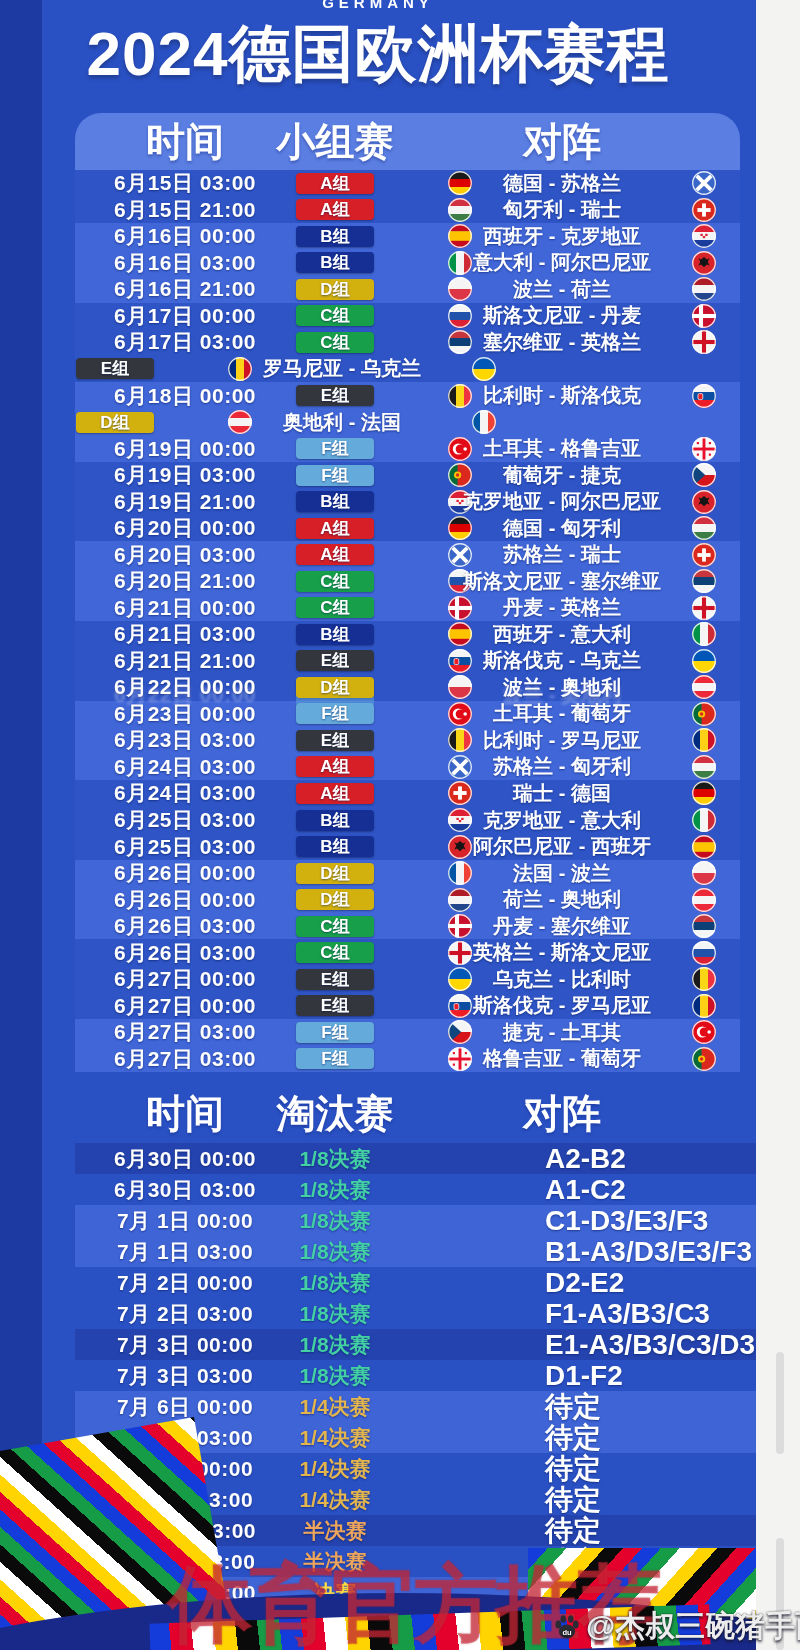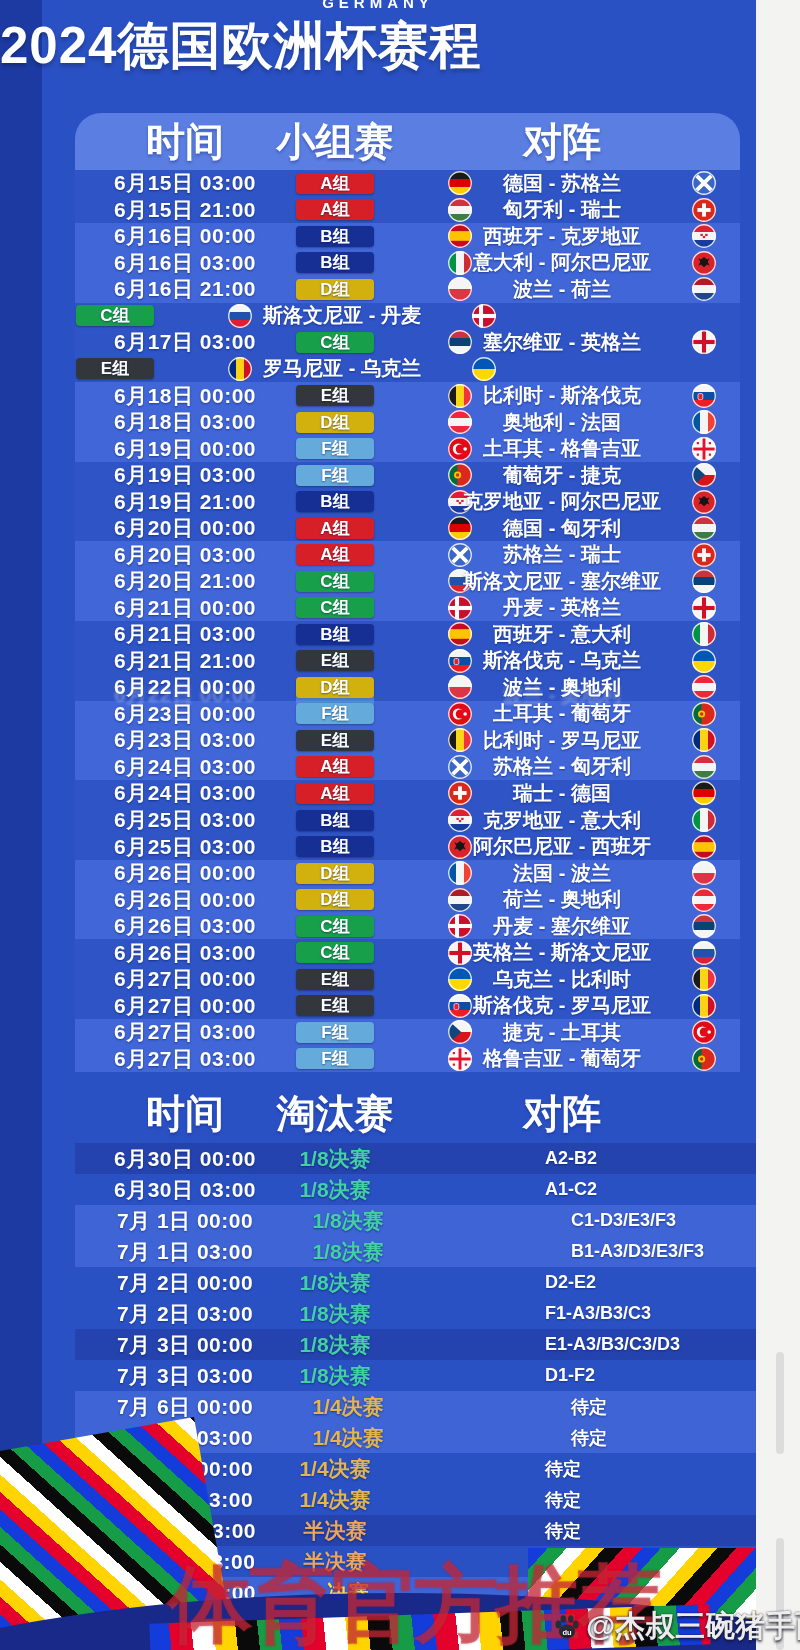--- a/index.html
+++ b/index.html
@@ -9,22 +9,22 @@
   
   .edge-left{position:absolute;left:0;top:0;width:42px;height:1478px;background:#1c3aa2;z-index:1;}
   .margin-right{position:absolute;right:0;top:0;width:44px;height:1650px;background:#f3f3f1;z-index:40;}
   .scroll-thumb{position:absolute;right:16px;width:8px;border-radius:4px;background:#dcdcdc;z-index:41;}
   .thumb-a{top:1352px;height:102px;}
   .thumb-b{top:1538px;height:112px;}
 
   
   .germany{position:absolute;top:-6px;left:0;width:756px;text-align:center;color:#fff;
            font-size:15px;font-weight:700;letter-spacing:5px;z-index:3;}
-  .title{position:absolute;top:12px;left:0;width:756px;color:#fff;
-         font-size:51px;font-weight:900;letter-spacing:1px;z-index:3;
+  .title{position:absolute;top:12px;left:0;width:756px;text-align:center;color:#fff;
+         font-size:62px;font-weight:900;letter-spacing:1px;z-index:3;
          text-shadow:0 3px 4px rgba(0,0,0,.25);}
 
   
   .group-table{position:absolute;left:75px;top:113px;width:665px;z-index:5;}
   .tbl-header{height:57px;background:#5b7ee2;border-radius:26px 26px 0 0;
               display:flex;align-items:center;color:#fff;font-weight:900;font-size:39px;
               text-shadow:0 2px 3px rgba(10,30,110,.35);}
   .th-1{width:220px;text-align:center;}
   .th-2{width:80px;display:flex;justify-content:center;white-space:nowrap;}
   .th-sp{width:102px;}
@@ -50,24 +50,24 @@
   .glitch .badge{box-shadow:0 8px 0 rgba(95,168,216,.55),0 1px 2px rgba(0,0,0,.3);}
 
   
   .ko-header{position:absolute;left:75px;top:1085px;width:665px;height:58px;z-index:5;
              display:flex;align-items:center;color:#fff;font-weight:900;font-size:39px;
              text-shadow:0 2px 3px rgba(10,30,110,.35);}
   .ko-rows{position:absolute;left:75px;top:1143px;width:681px;z-index:5;}
   .k-row{height:31px;display:flex;align-items:center;color:#fff;font-weight:700;
          text-shadow:0 1px 2px rgba(0,20,80,.5);}
   .k-row:nth-child(6n+1){background:#2443ae;}
-  .k-row:nth-child(6n+3),.k-row:nth-child(6n+4){background:#3e64d6;gap:13px;}
+  .k-row:nth-child(6n+3),.k-row:nth-child(6n+4){background:#3e64d6;}
   .k-time{width:220px;text-align:center;font-size:21px;letter-spacing:.5px;white-space:pre;}
   .k-stage{width:80px;display:flex;justify-content:center;white-space:nowrap;font-size:21px;}
-  .k-match{margin-left:170px;font-size:18px;white-space:nowrap;}
+  .k-match{margin-left:170px;font-size:28px;white-space:nowrap;}
 
   
   .fan-left{position:absolute;left:-36px;top:1437px;width:252px;height:232px;z-index:6;
     transform:rotate(-10deg);
     background:repeating-linear-gradient(52deg,#ffd400 0 13px,#ffffff 13px 26px,#0a0a0a 26px 39px,
       #169b47 39px 52px,#143cdb 52px 65px,#e4022d 65px 78px);}
   .fan-right{position:absolute;right:40px;top:1548px;width:232px;height:120px;z-index:6;
     background:repeating-linear-gradient(-48deg,#e4022d 0 14px,#0a0a0a 14px 28px,#ffd400 28px 42px,
       #ffffff 42px 56px,#169b47 56px 70px,#143cdb 70px 84px);}
   .dome{position:absolute;left:-250px;top:1593px;width:1300px;height:330px;border-radius:50%;
@@ -263,20 +263,21 @@
               <g clip-path="url(#fc9)">
                 <rect x="0" y="0" width="20" height="6.8660000000000005" fill="#ae1c28"></rect>
                 <rect x="0" y="6.666" width="20" height="6.8660000000000005" fill="#f5f5f5"></rect>
                 <rect x="0" y="13.332" width="20" height="6.8660000000000005" fill="#21468b"></rect>
               </g>
               <circle cx="10" cy="10" r="9.4" fill="none" stroke="rgba(255,255,255,.85)" stroke-width="1.1"></circle>
             </svg>
           </div>
         </div>
         <div class="g-row">
+          <div class="g-time">6月17日 00:00</div>
           <div class="g-badge-cell">
             <span class="badge" style="background: rgb(23, 160, 73);">C组</span>
           </div>
           <div class="g-flag1">
             <svg class="flag" viewBox="0 0 20 20">
               <clipPath id="fc10">
                 <circle cx="10" cy="10" r="10"></circle>
               </clipPath>
               <g clip-path="url(#fc10)">
                 <rect x="0" y="0" width="20" height="6.8660000000000005" fill="#f5f5f5"></rect>
@@ -393,21 +394,20 @@
                 <rect x="0" y="0" width="20" height="6.8660000000000005" fill="#f5f5f5"></rect>
                 <rect x="0" y="6.666" width="20" height="6.8660000000000005" fill="#0b4ea2"></rect>
                 <rect x="0" y="13.332" width="20" height="6.8660000000000005" fill="#ee1c25"></rect>
                 <rect x="5" y="8" width="4" height="5" rx="1.2" fill="#ee1c25" stroke="#fff" stroke-width="0.6"></rect>
               </g>
               <circle cx="10" cy="10" r="9.4" fill="none" stroke="rgba(255,255,255,.85)" stroke-width="1.1"></circle>
             </svg>
           </div>
         </div>
         <div class="g-row">
-          <div class="g-time">6月18日 03:00</div>
           <div class="g-badge-cell">
             <span class="badge" style="background: rgb(210, 177, 15);">D组</span>
           </div>
           <div class="g-flag1">
             <svg class="flag" viewBox="0 0 20 20">
               <clipPath id="fc18">
                 <circle cx="10" cy="10" r="10"></circle>
               </clipPath>
               <g clip-path="url(#fc18)">
                 <rect x="0" y="0" width="20" height="6.8660000000000005" fill="#ed2939"></rect>

